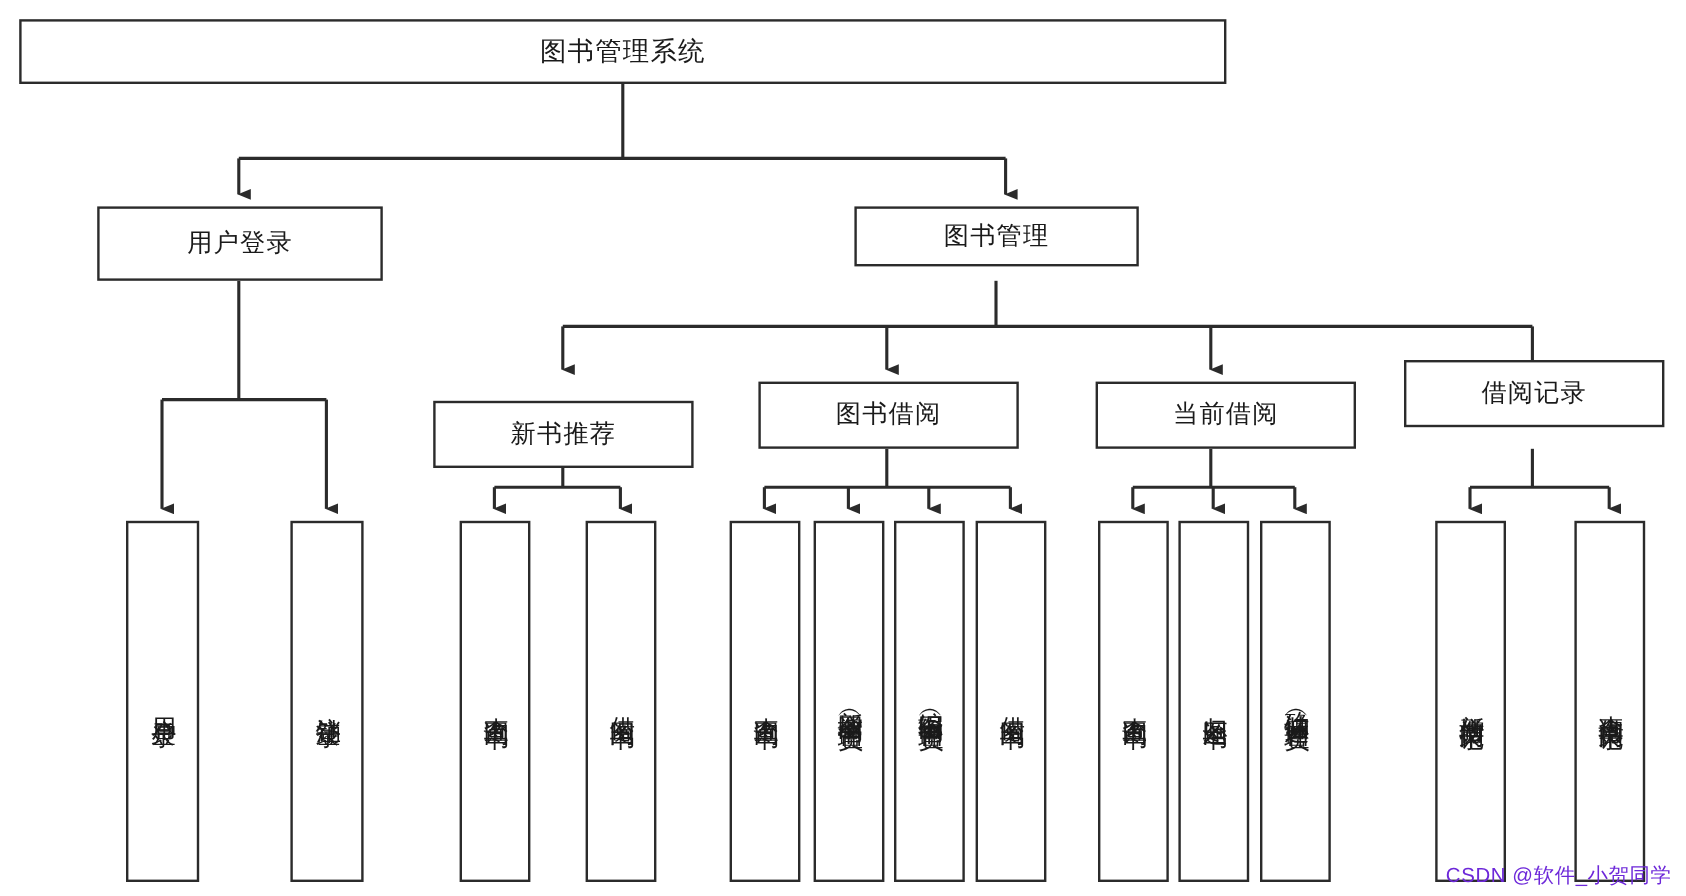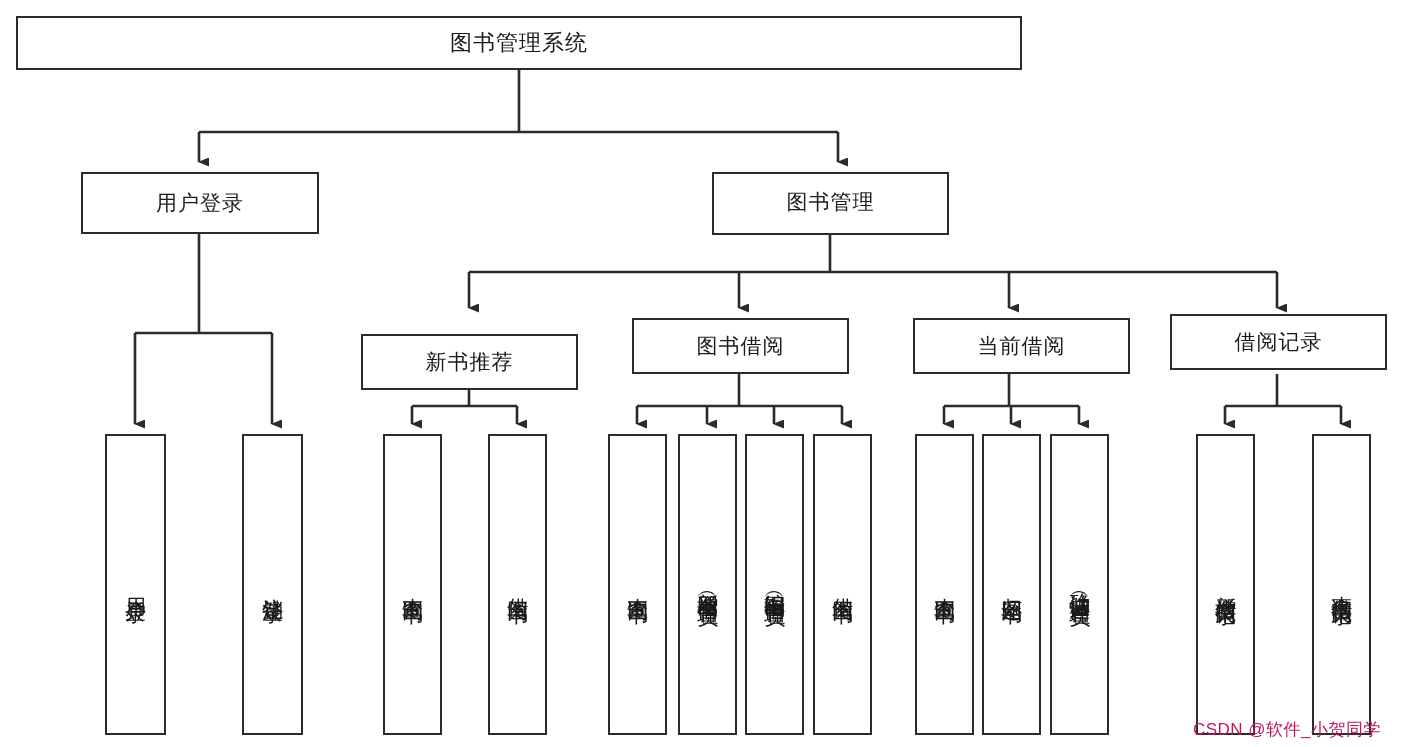--- a/index.html
+++ b/index.html
@@ -55,24 +55,24 @@
     white-space: normal;
   }
   .node.vertical > .vlabel {
     writing-mode: vertical-rl;
     text-orientation: upright;
     display: block;
     max-height: 100%;
   }
   .watermark {
     position: absolute;
-    right: 24px;
+    right: 12px;
     bottom: 6px;
     font-size: 17px;
-    color: #be185d;
+    color: #6d28d9;
     letter-spacing: 0.5px;
     user-select: none;
   }
 </style>
 </head>
 <body>
 
 <div id="diagram-root">
 
   <svg id="edge-layer" viewBox="0 0 1405 747" xmlns="http://www.w3.org/2000/svg">
@@ -125,34 +125,34 @@
     </g>
   </svg>
 
   <div class="node horizontal root" style="left:16px; top:16px; width:1006px; height:54px;">
     <span>图书管理系统</span>
   </div>
 
   <div class="node horizontal" style="left:81px; top:172px; width:238px; height:62px;">
     <span>用户登录</span>
   </div>
-  <div class="node horizontal" style="left:712px; top:172px; width:237px; height:63px;font-family:Liberation Mono, monospace;">
+  <div class="node horizontal" style="left:712px; top:172px; width:237px; height:50px;">
     <span>图书管理</span>
   </div>
 
   <div class="node horizontal" style="left:361px; top:334px; width:217px; height:56px;">
     <span>新书推荐</span>
   </div>
   <div class="node horizontal" style="left:632px; top:318px; width:217px; height:56px;">
     <span>图书借阅</span>
   </div>
   <div class="node horizontal" style="left:901px; top:318px; width:217px; height:56px;margin-left:12px;">
     <span>当前借阅</span>
   </div>
-  <div class="node horizontal" style="left:1170px; top:314px; width:217px; height:56px;">
+  <div class="node horizontal" style="left:1170px; top:300px; width:217px; height:56px;">
     <span>借阅记录</span>
   </div>
 
   <div class="node vertical" style="left:105px; top:434px; width:61px; height:301px;">
     <span class="vlabel">用户登录</span>
   </div>
   <div class="node vertical" style="left:242px; top:434px; width:61px; height:301px;">
     <span class="vlabel">注销登录</span>
   </div>
 

